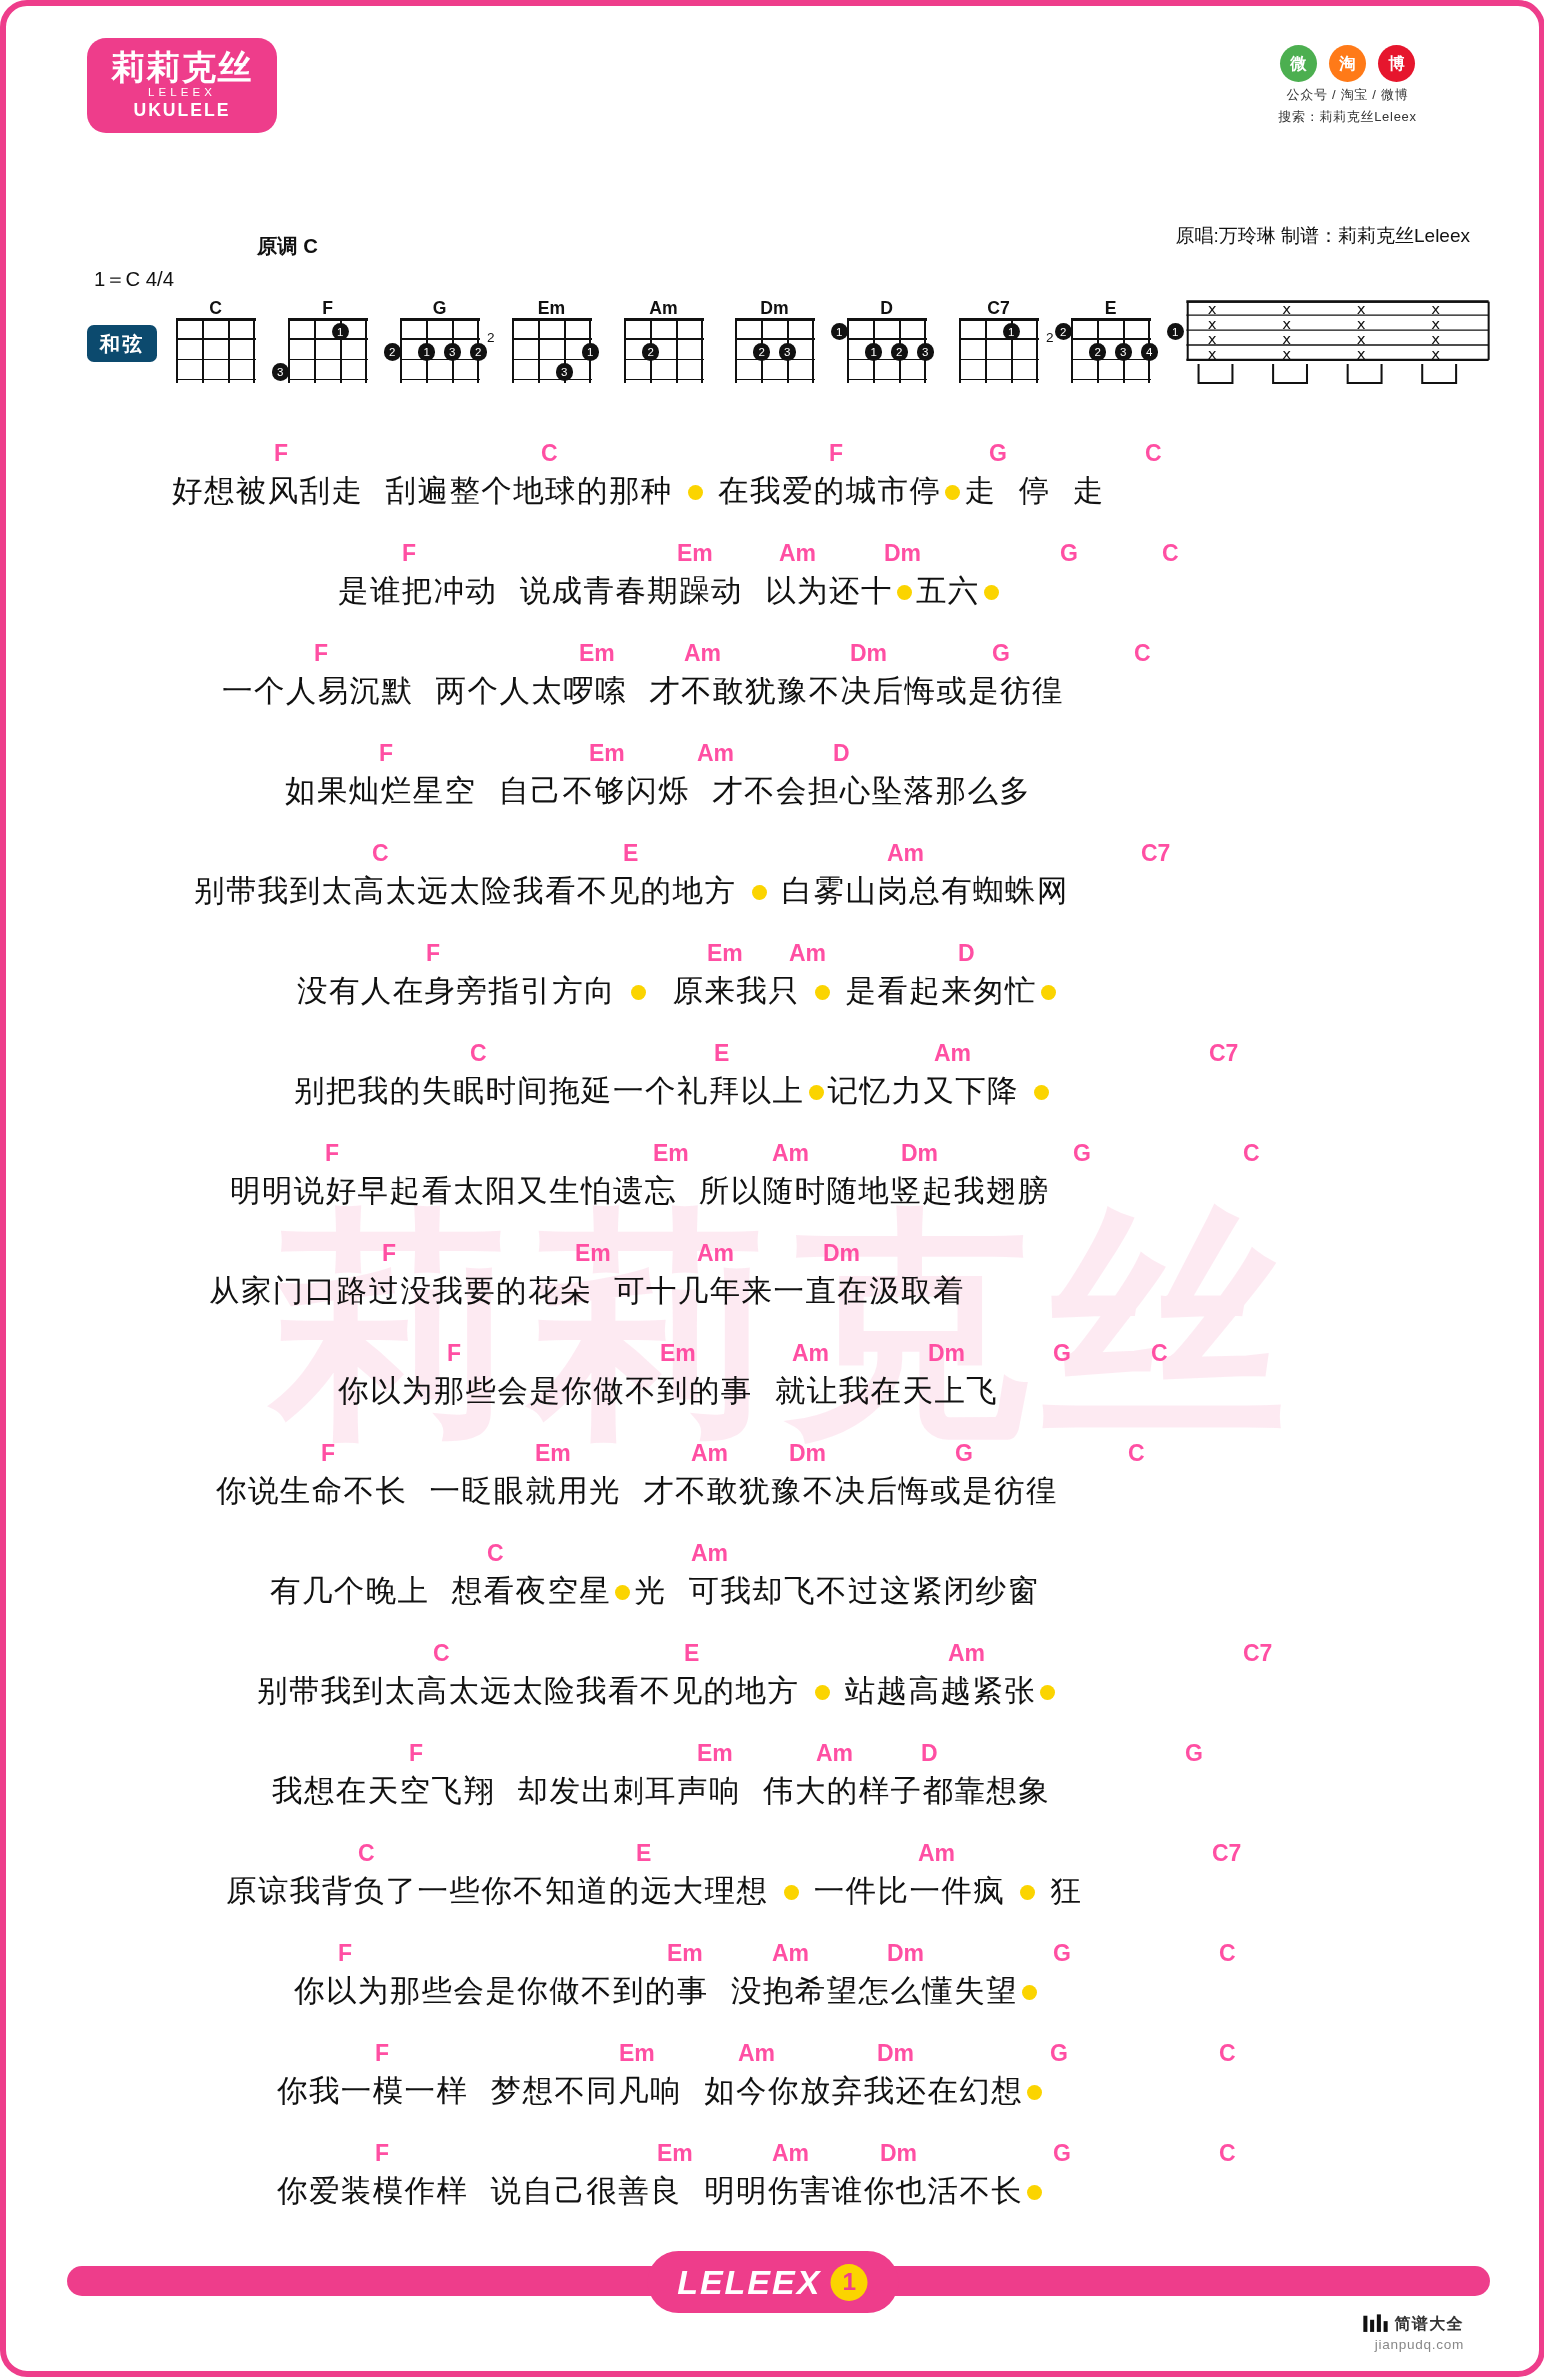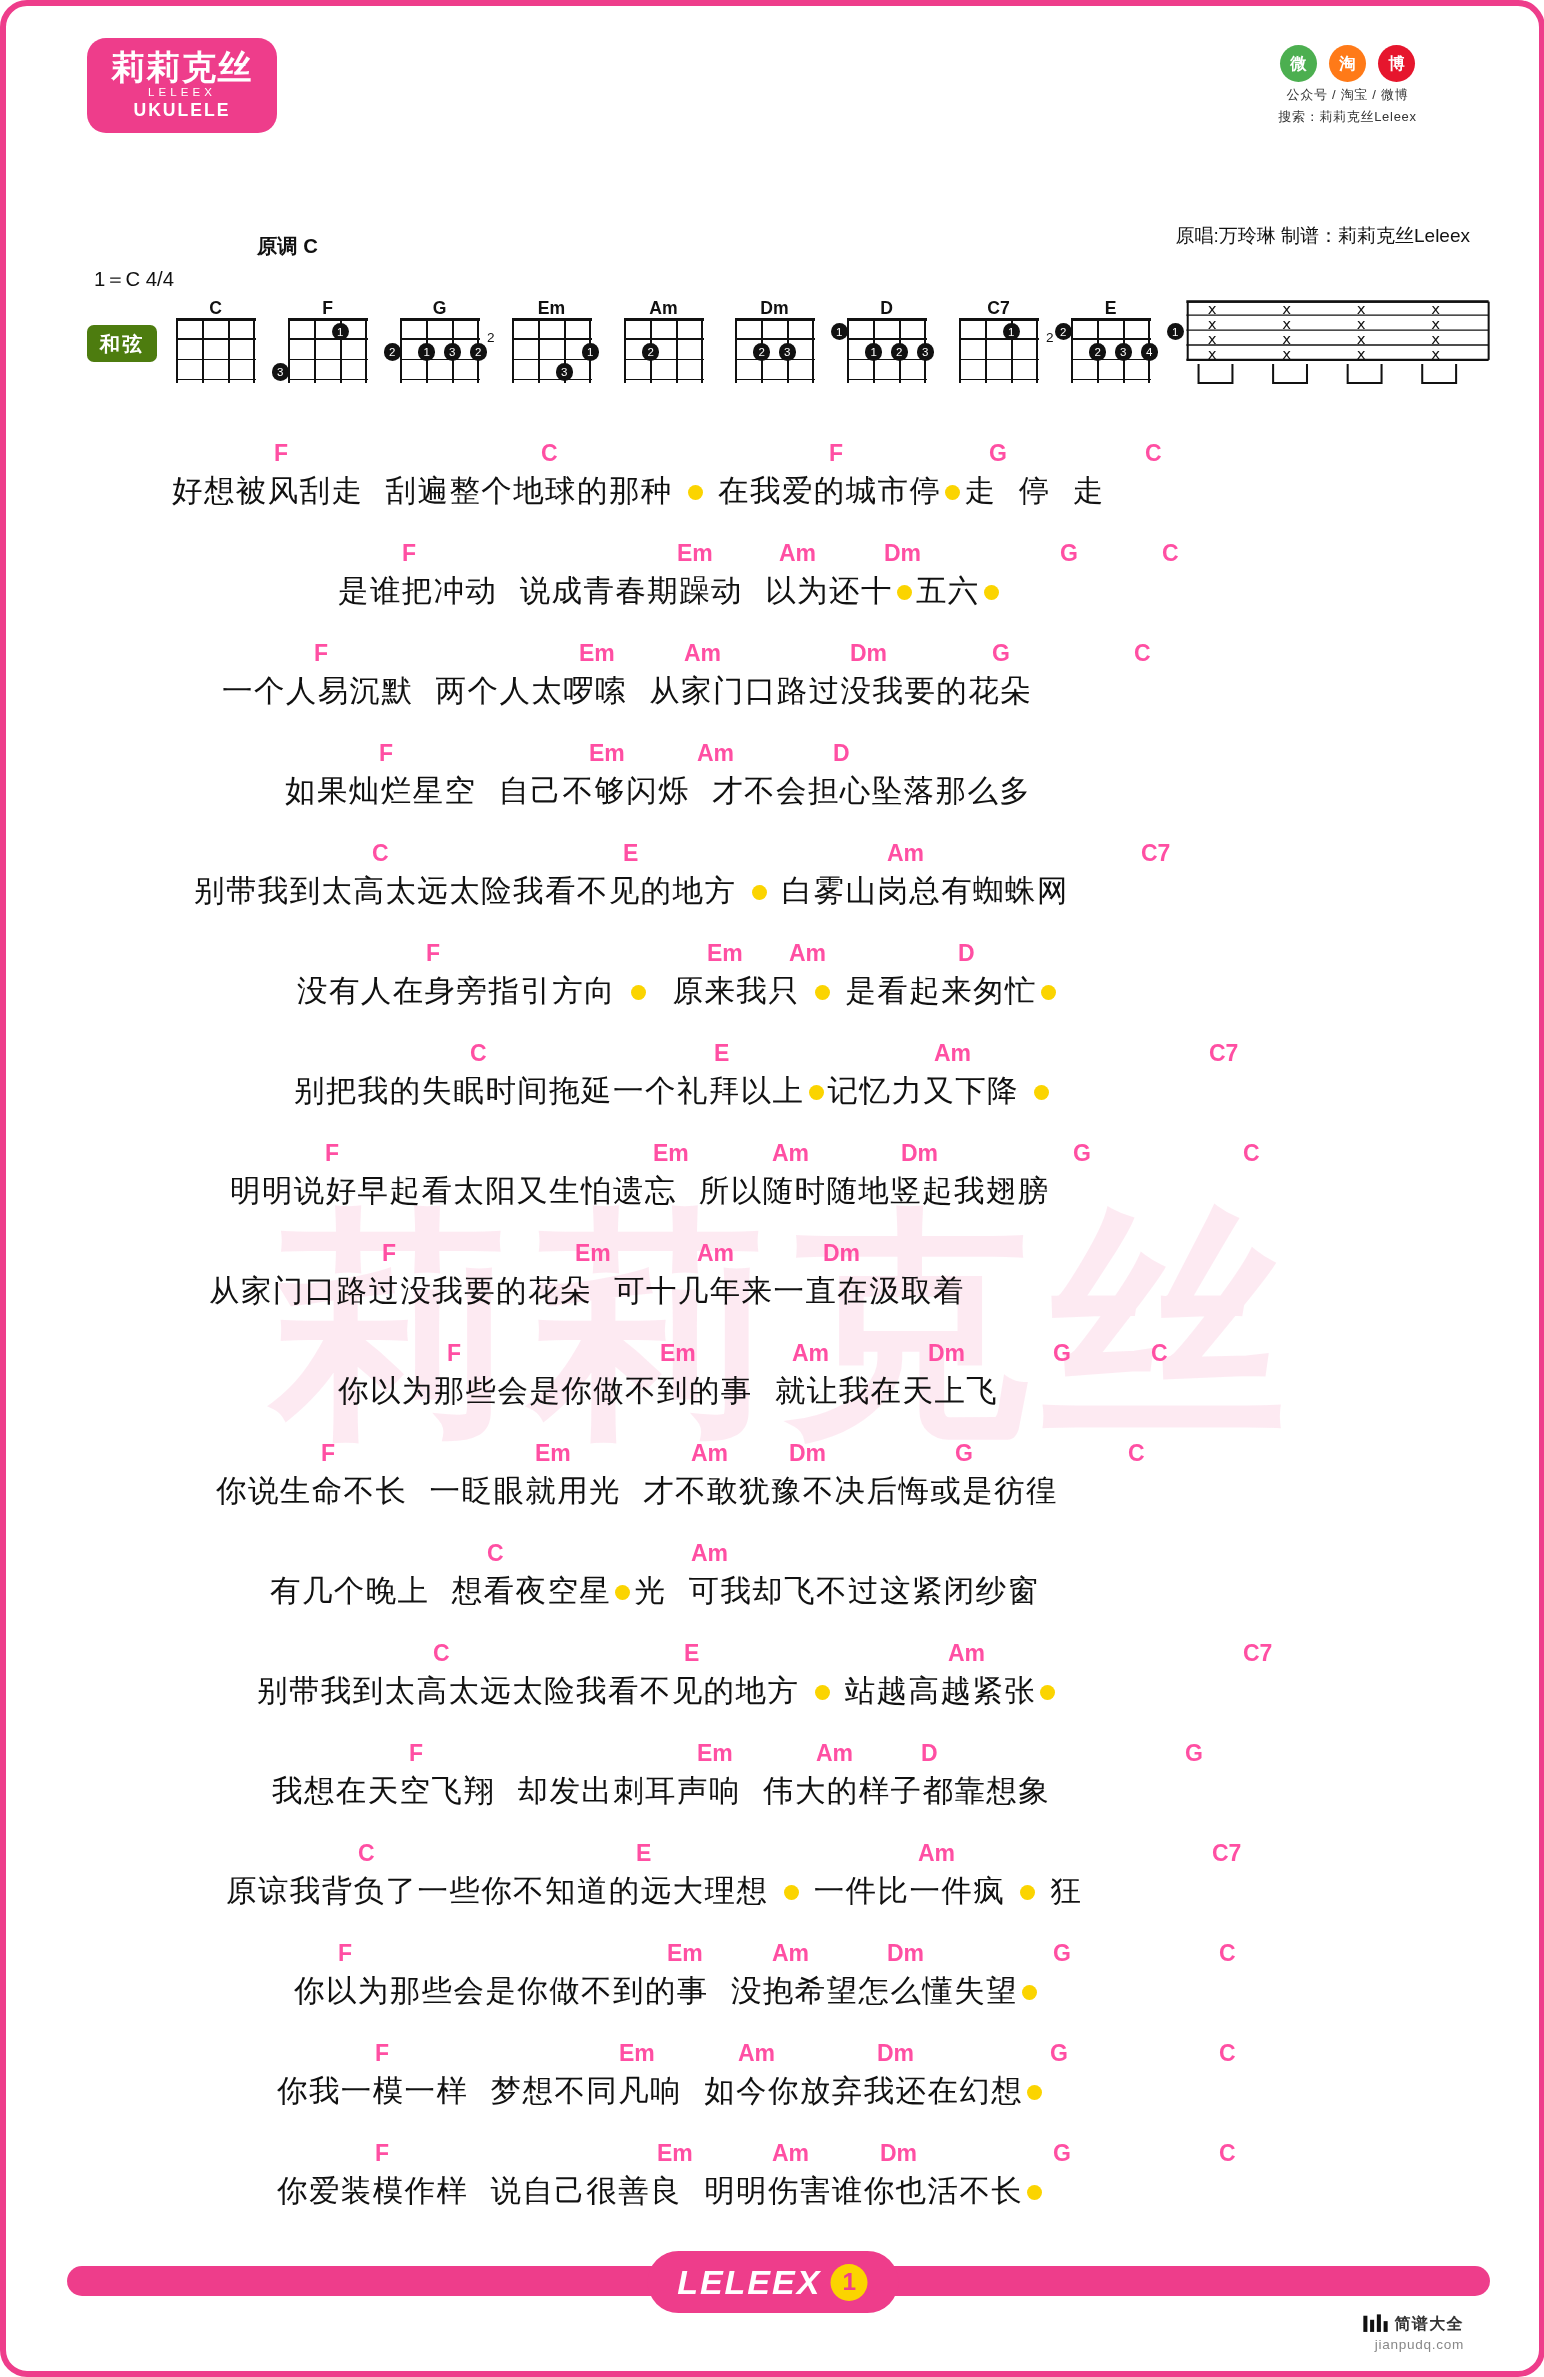--- a/index.html
+++ b/index.html
@@ -61,21 +61,21 @@
     font-size:20.3px;color:#111;
   }
   .meta .key{position:absolute;left:0;top:0;font-weight:500;margin-top:42px;}
   .meta .orig{position:absolute;left:163px;top:0;font-weight:bold;margin-top:9px;}
   .meta .right{position:absolute;right:0;top:0;font-size:19px;}
 
   
   .chordbar{position:absolute;left:81px;top:285px;width:1396px;height:122px;}
   .chordbadge{
     position:absolute;left:0;top:34px;width:70px;height:37px;
-    background:#4d7c0f;border-radius:6.8px;color:#fff;font-size:20.3px;
+    background:#0c4a6e;border-radius:6.8px;color:#fff;font-size:20.3px;
     display:flex;align-items:center;justify-content:center;letter-spacing:2px;
     font-weight:bold;
   }
   .chord{position:absolute;top:6.8px;width:95px;}
   .chord .cname{
     text-align:center;font-size:17.6px;color:#111;height:20.3px;font-weight:bold;
   }
   .grid{position:relative;width:80px;height:65px;margin:0 auto;}
   .grid .nut{position:absolute;left:0;top:0;width:80px;height:3.4px;background:#111;}
   .grid .vline{position:absolute;top:0;width:2px;height:65px;background:#111;}
@@ -379,21 +379,21 @@
       </div>
       <div class="line">
         <div class="chordrow">
           <span style="left: 308px;">F</span>
           <span style="left: 573px;">Em</span>
           <span style="left: 678px;">Am</span>
           <span style="left: 844px;">Dm</span>
           <span style="left: 986px;">G</span>
           <span style="left: 1128px;">C</span>
         </div>
-        <div class="textrow"><span style="left:216px">一个人易沉默  两个人太啰嗦  从家门口路过没我要的花朵</span></div>
+        <div class="textrow"><span style="left:216px">一个人易沉默  两个人太啰嗦  才不敢犹豫不决后悔或是彷徨</span></div>
       </div>
       <div class="line">
         <div class="chordrow">
           <span style="left: 373px;">F</span>
           <span style="left: 583px;">Em</span>
           <span style="left: 691px;">Am</span>
           <span style="left: 827px;">D</span>
         </div>
         <div class="textrow"><span style="left:279px">如果灿烂星空  自己不够闪烁  才不会担心坠落那么多</span></div>
       </div>

